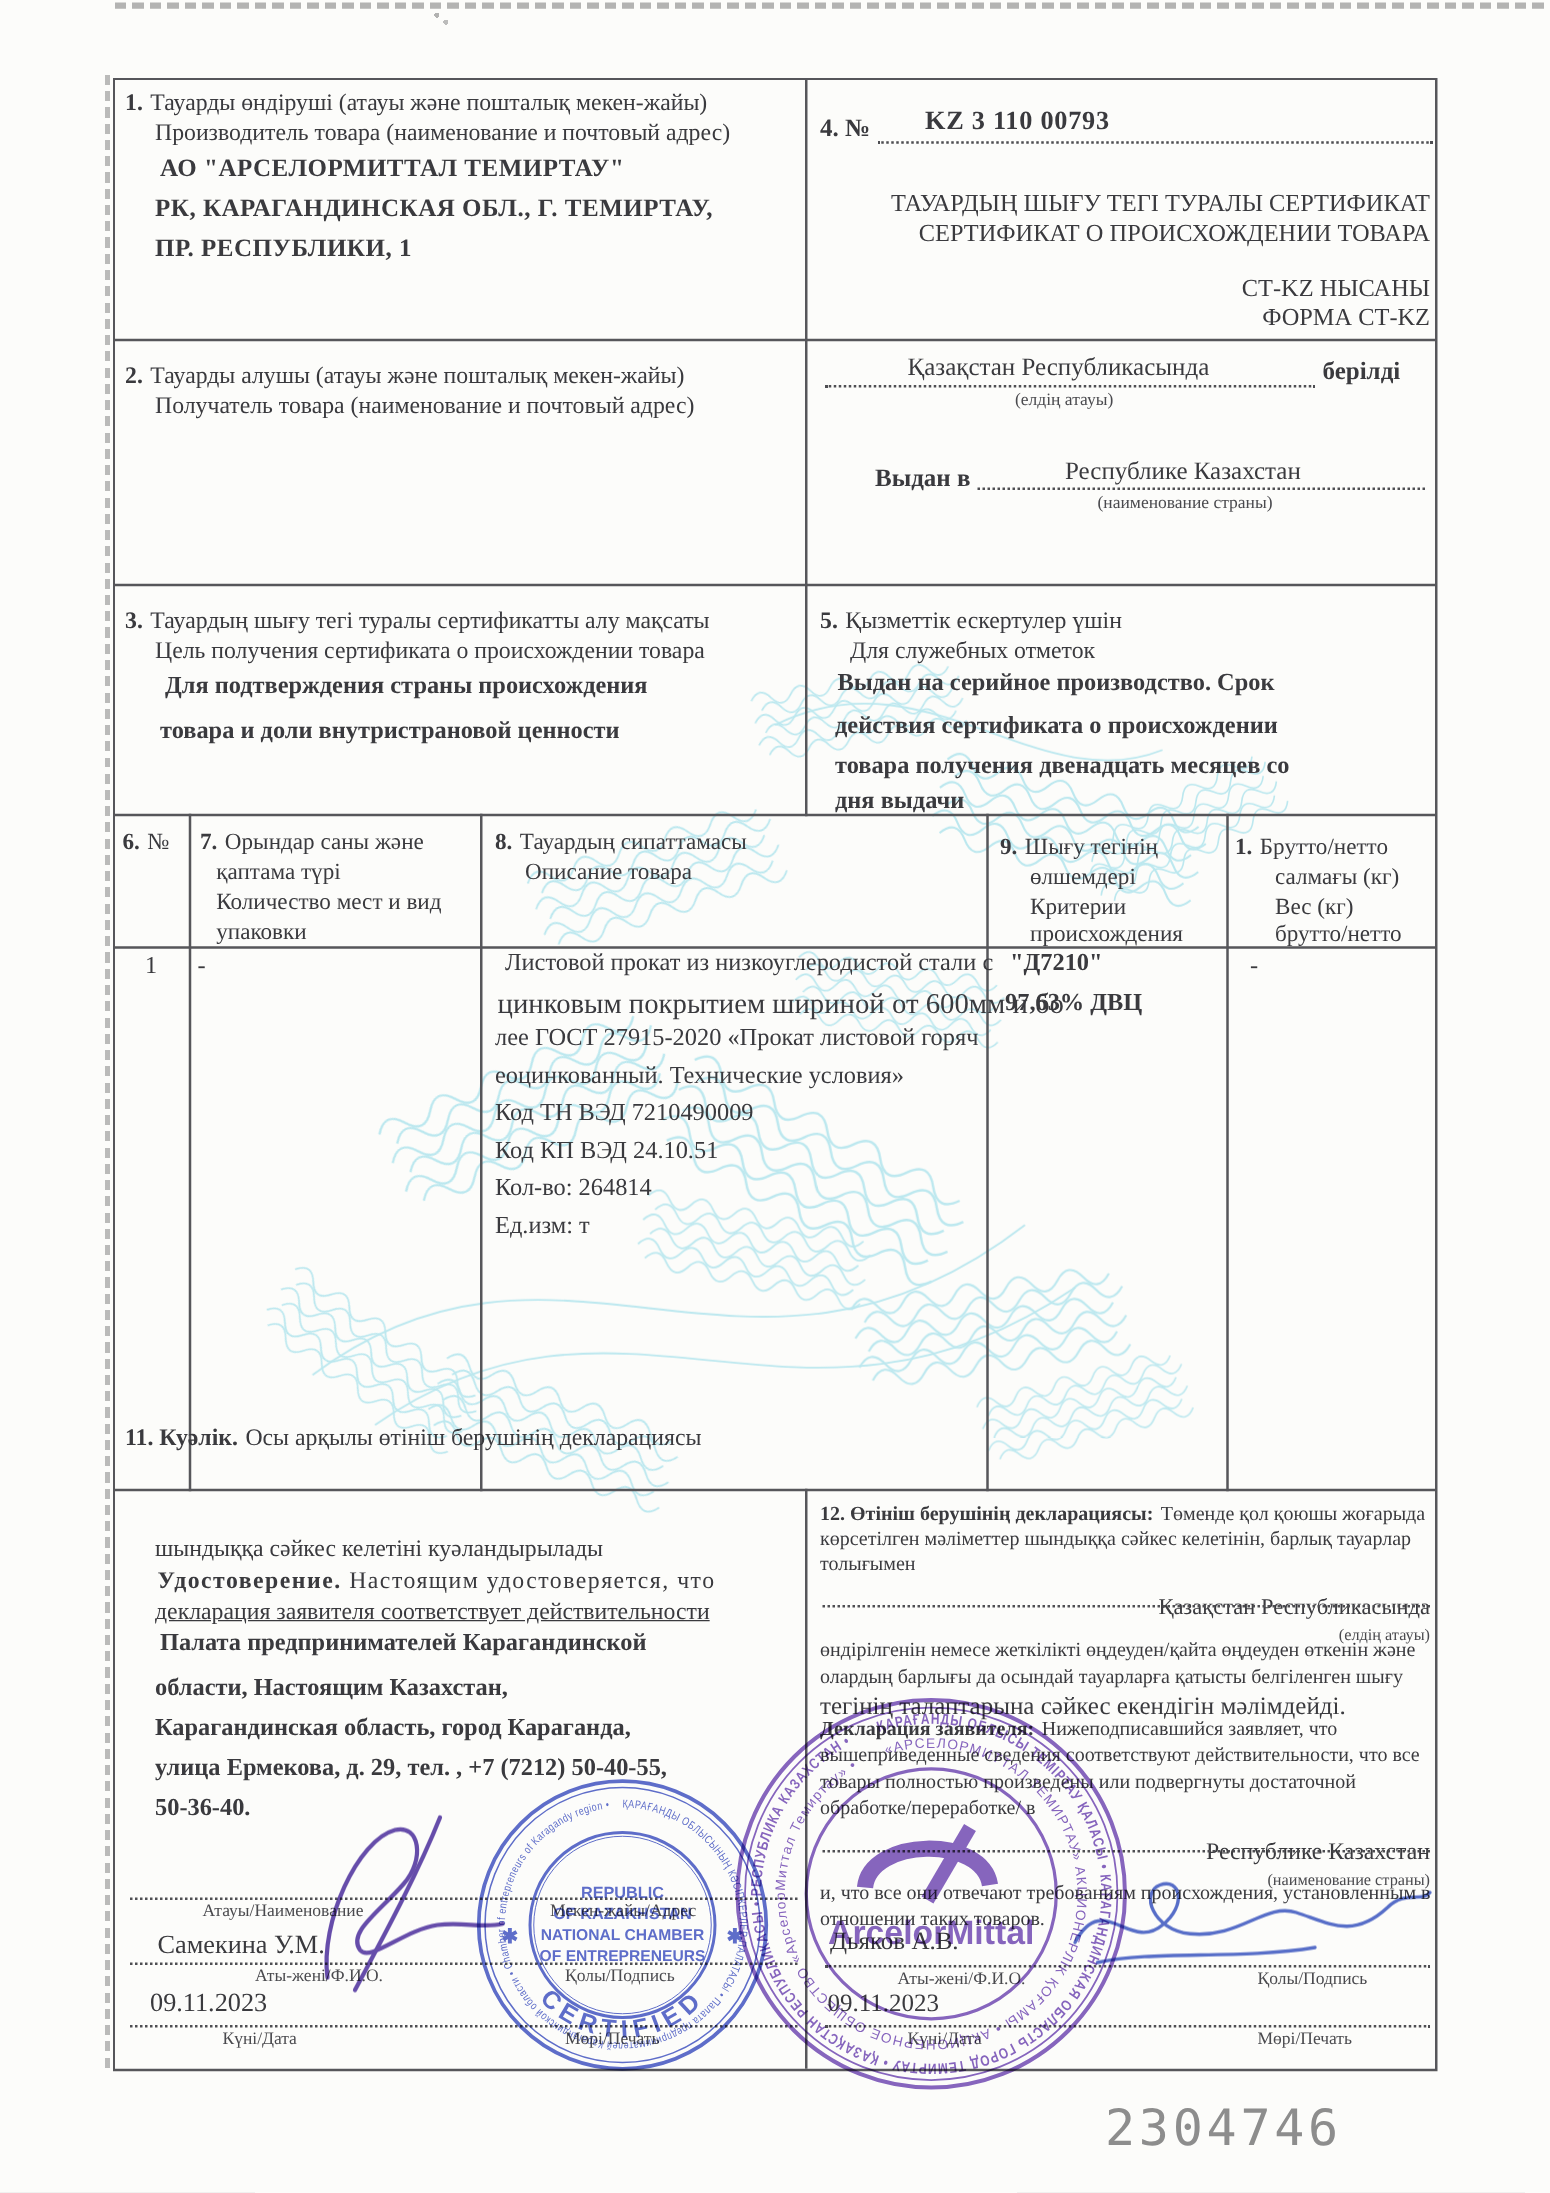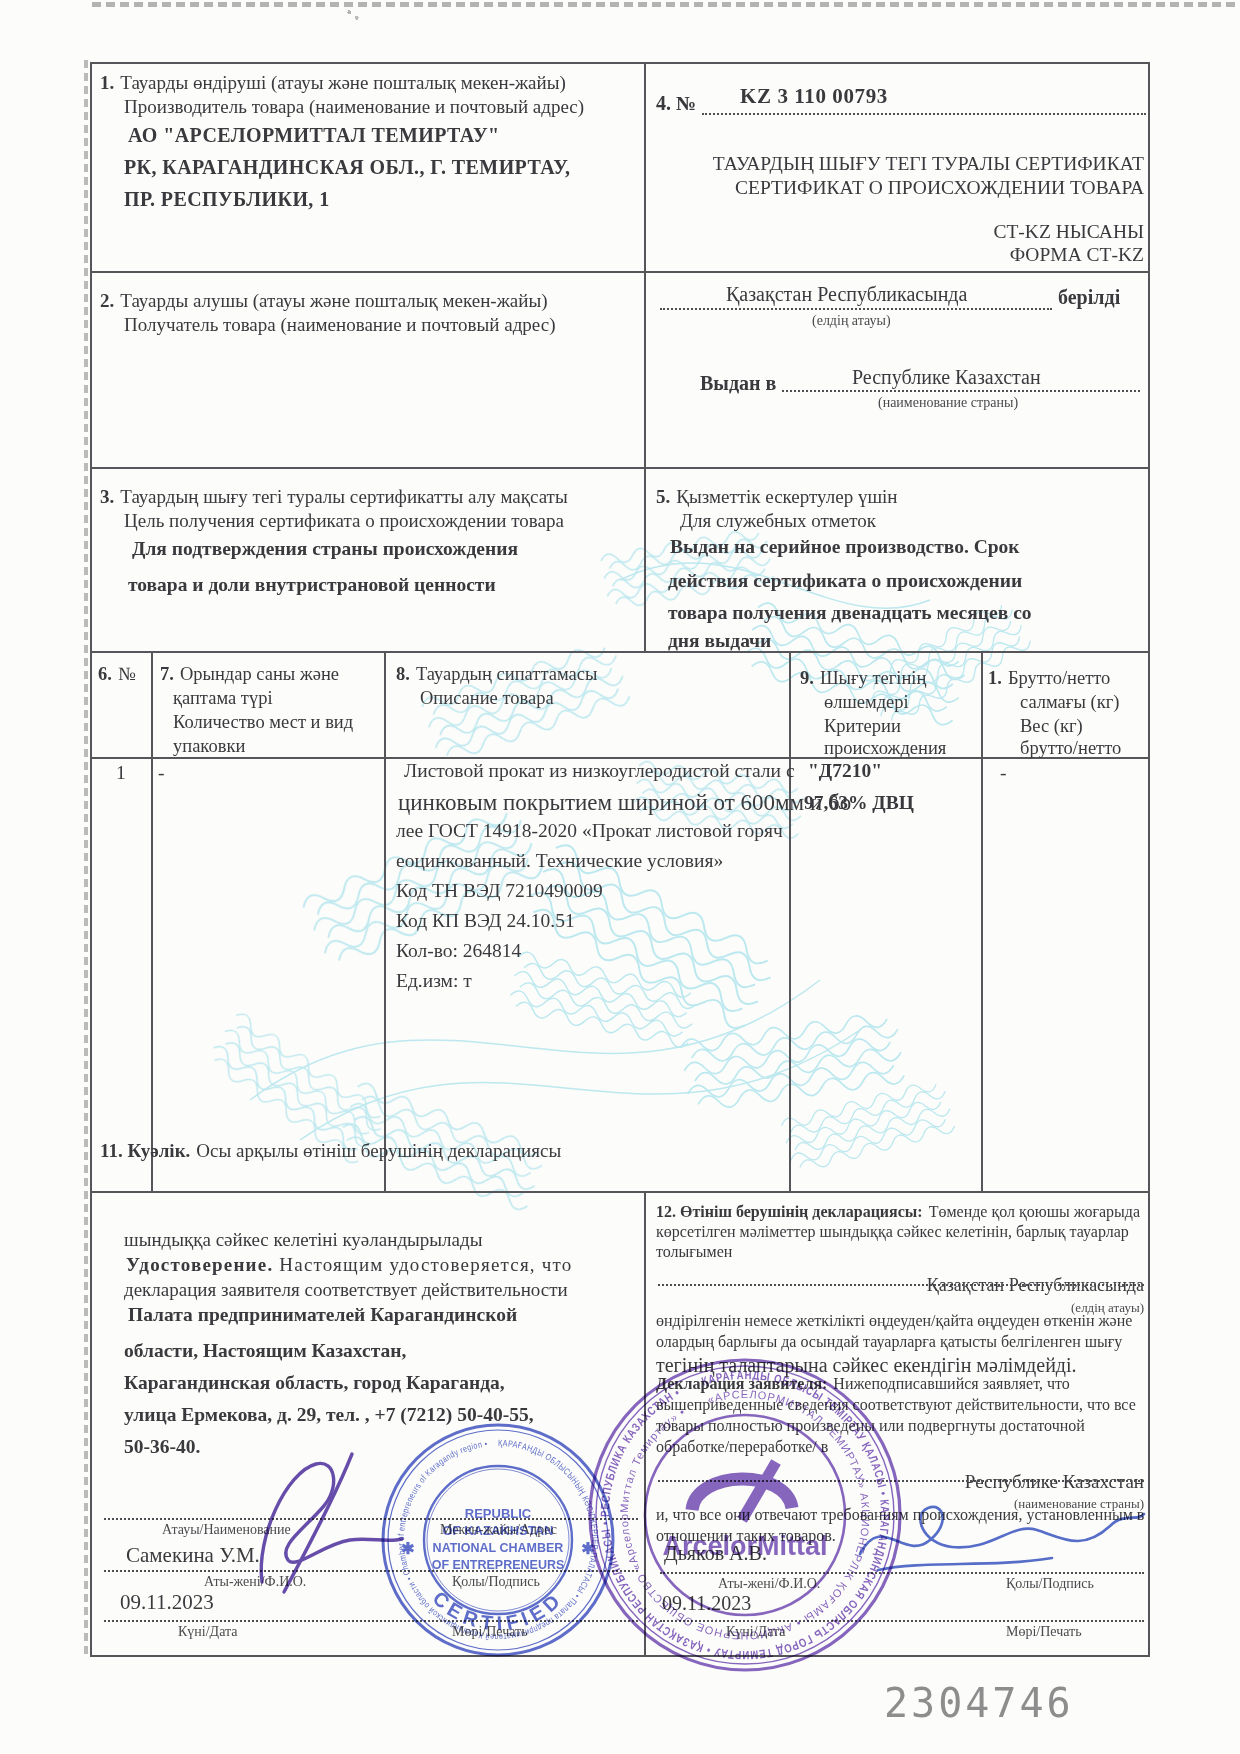--- a/index.html
+++ b/index.html
@@ -149,38 +149,38 @@
     <span class="b lead">1.</span><span>Брутто/нетто</span>
   </div>
   <div class="t" style="left:1020px;top:692px;font-size:18.5px;">салмағы (кг)</div>
   <div class="t" style="left:1020px;top:716px;font-size:18.5px;">Вес (кг)</div>
   <div class="t" style="left:1020px;top:738px;font-size:18.5px;">брутто/нетто</div>
 
   <div class="t" style="left:116px;top:762px;font-size:19.5px;">1</div>
   <div class="t" style="left:158px;top:762px;font-size:19.5px;">-</div>
   <div class="t" style="left:404px;top:760px;font-size:19.5px;">Листовой прокат из низкоуглеродистой стали с</div>
   <div class="t" style="left:398px;top:790px;font-size:23px;">цинковым покрытием шириной от 600мм и бо</div>
-  <div class="t" style="left:396px;top:820px;font-size:19.5px;">лее ГОСТ 14918-2020 «Прокат листовой горяч</div>
+  <div class="t" style="left:396px;top:820px;font-size:19.5px;">лее ГОСТ 27915-2020 «Прокат листовой горяч</div>
   <div class="t" style="left:396px;top:850px;font-size:19.5px;">еоцинкованный. Технические условия»</div>
   <div class="t" style="left:396px;top:880px;font-size:19.5px;">Код ТН ВЭД 7210490009</div>
   <div class="t" style="left:396px;top:910px;font-size:19.5px;">Код КП ВЭД 24.10.51</div>
   <div class="t" style="left:396px;top:940px;font-size:19.5px;">Кол-во: 264814</div>
   <div class="t" style="left:396px;top:970px;font-size:19.5px;">Ед.изм: т</div>
   <div class="t b" style="left:808px;top:760px;font-size:19.5px;">"Д7210"</div>
   <div class="t b" style="left:804px;top:792px;font-size:19.5px;">97,63% ДВЦ</div>
   <div class="t" style="left:1000px;top:762px;font-size:19.5px;">-</div>
 
   <div class="t" style="left:100px;top:1140px;">
     <span class="b lead">11. Куәлік.</span><span>Осы арқылы өтініш берушінің декларациясы</span>
   </div>
   <div class="t" style="left:124px;top:1229px;">шындыққа сәйкес келетіні куәландырылады</div>
   <div class="t" style="left:126px;top:1254px;letter-spacing:1.2px;">
     <span class="b lead">Удостоверение.</span><span>Настоящим удостоверяется, что</span>
   </div>
-  <div class="t" style="left:124px;top:1279px;">декларация заявителя соответствует действительности</div>
+  <div class="t" style="left:124px;top:1279px;text-decoration:underline;">декларация заявителя соответствует действительности</div>
   <div class="t sb" style="left:128px;top:1304px;font-size:19.5px;">Палата предпринимателей Карагандинской</div>
   <div class="t sb" style="left:124px;top:1340px;font-size:19.5px;">области, Настоящим Казахстан,</div>
   <div class="t sb" style="left:124px;top:1372px;font-size:19.5px;">Карагандинская область, город Караганда,</div>
   <div class="t sb" style="left:124px;top:1404px;font-size:19.5px;">улица Ермекова, д. 29, тел. , +7 (7212) 50-40-55,</div>
   <div class="t sb" style="left:124px;top:1436px;font-size:19.5px;">50-36-40.</div>
 
   <div class="dot" style="left:104px;top:1494px;width:534px;height:24px;"></div>
   <div class="t sm" style="left:162px;top:1522px;">Атауы/Наименование</div>
   <div class="t sm" style="left:440px;top:1522px;">Мекен-жайы/Адрес</div>
   <div class="t" style="left:126px;top:1543px;font-size:21px;">Самекина У.М.</div>

